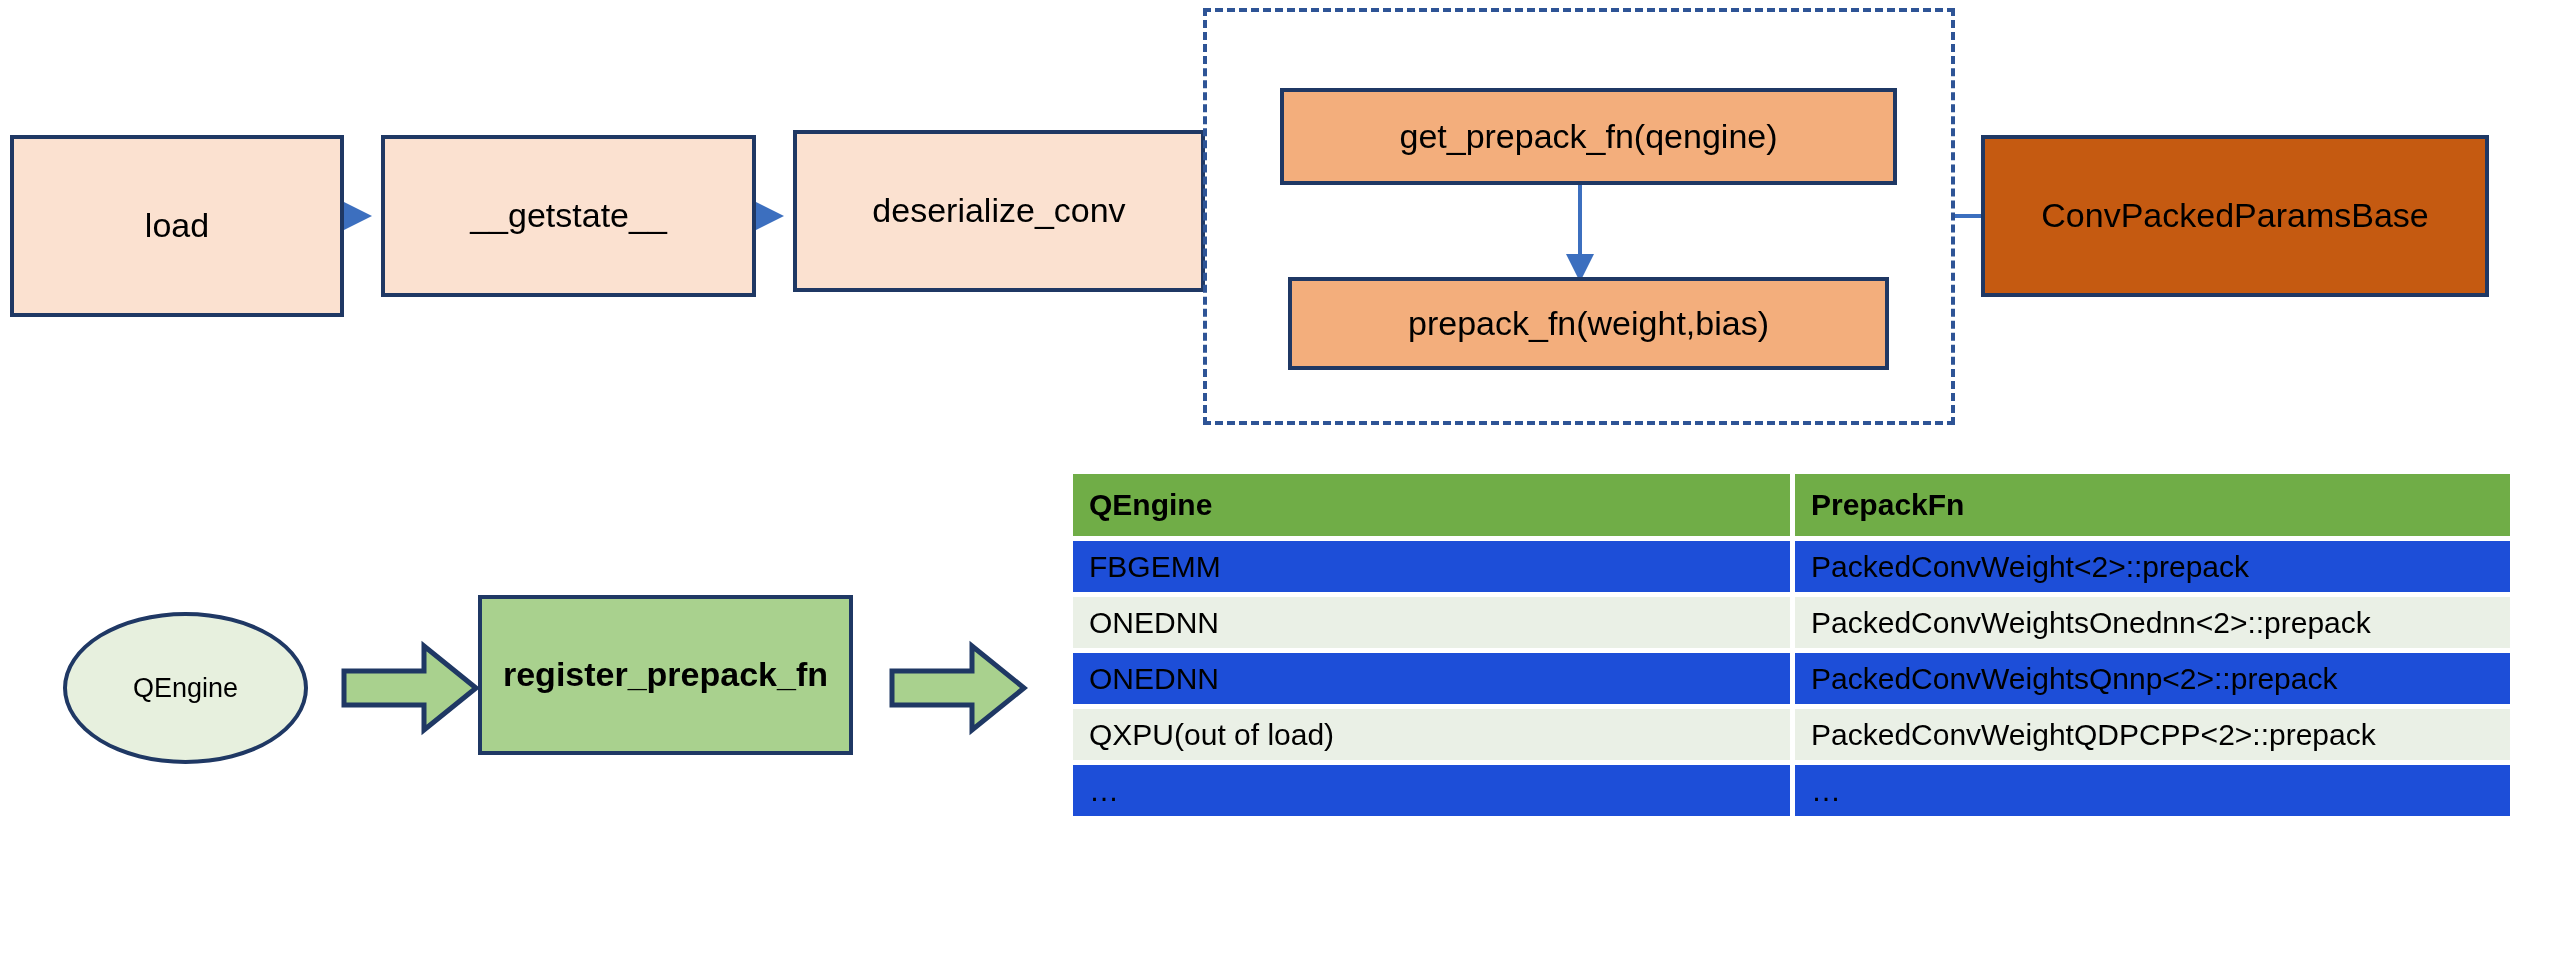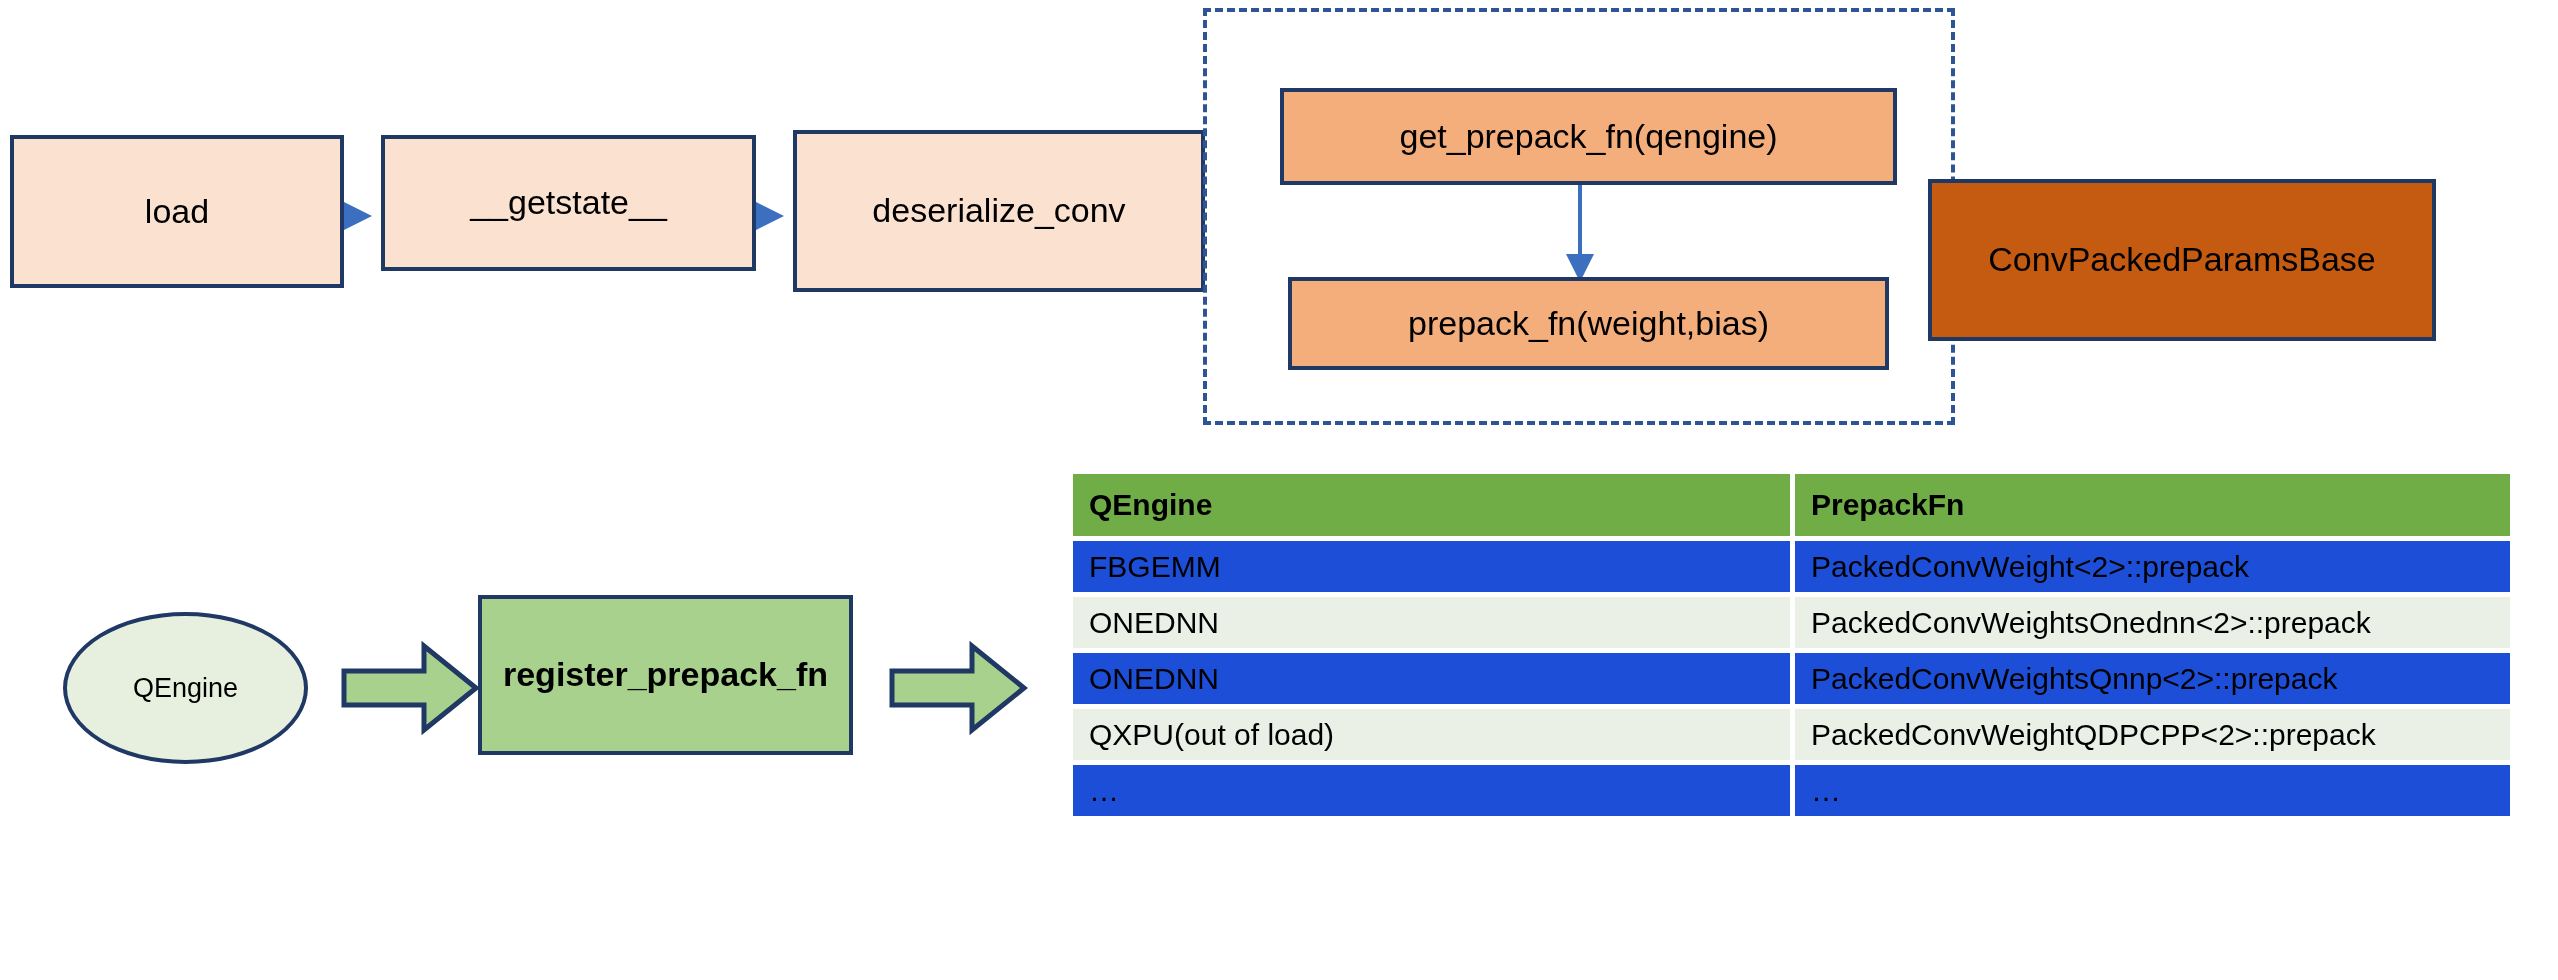--- a/index.html
+++ b/index.html
@@ -146,43 +146,43 @@
 
     <line x1="756" y1="216" x2="780" y2="216" stroke="#3C6FBF" stroke-width="4" marker-end="url(#arrowhead)"></line>
 
     <line x1="1150" y1="216" x2="1190" y2="216" stroke="#3C6FBF" stroke-width="4" marker-end="url(#arrowhead)"></line>
 
     <line x1="1580" y1="185" x2="1580" y2="278" stroke="#3C6FBF" stroke-width="4" marker-end="url(#arrowhead-down)"></line>
 
     <line x1="1955" y1="216" x2="2020" y2="216" stroke="#3C6FBF" stroke-width="4" marker-end="url(#arrowhead)"></line>
   </svg>
 
-  <div class="node node-peach" style="left:10px; top:135px; width:334px; height:153px;">
+  <div class="node node-peach" style="left:10px; top:135px; width:334px; height:182px;">
     <span>load</span>
   </div>
 
-  <div class="node node-peach" style="left:381px; top:135px; width:375px; height:136px;">
+  <div class="node node-peach" style="left:381px; top:135px; width:375px; height:162px;">
     <span>__getstate__</span>
   </div>
 
   <div class="node node-peach" style="left:793px; top:130px; width:412px; height:162px;">
     <span>deserialize_conv</span>
   </div>
 
   <div class="dashed-group" style="left:1203px; top:8px; width:752px; height:417px;"></div>
 
   <div class="node node-orange" style="left:1280px; top:88px; width:617px; height:97px;">
     <span>get_prepack_fn(qengine)</span>
   </div>
 
   <div class="node node-orange" style="left:1288px; top:277px; width:601px; height:93px;">
     <span>prepack_fn(weight,bias)</span>
   </div>
 
-  <div class="node node-darkorange" style="left:1928px; top:135px; width:508px; height:162px;margin-top:44px;">
+  <div class="node node-darkorange" style="left:1981px; top:135px; width:508px; height:162px;">
     <span>ConvPackedParamsBase</span>
   </div>
 
   <div class="ellipse" style="left:63px; top:612px; width:245px; height:152px;">
     <span>QEngine</span>
   </div>
 
   <svg class="block-arrow" style="left:340px; top:638px;" width="140" height="100" viewBox="0 0 140 100" xmlns="http://www.w3.org/2000/svg">
     <polygon points="4,33 84,33 84,8 136,50 84,92 84,67 4,67" fill="#A9D18E" stroke="#1F3864" stroke-width="5" stroke-linejoin="miter"></polygon>
   </svg>

